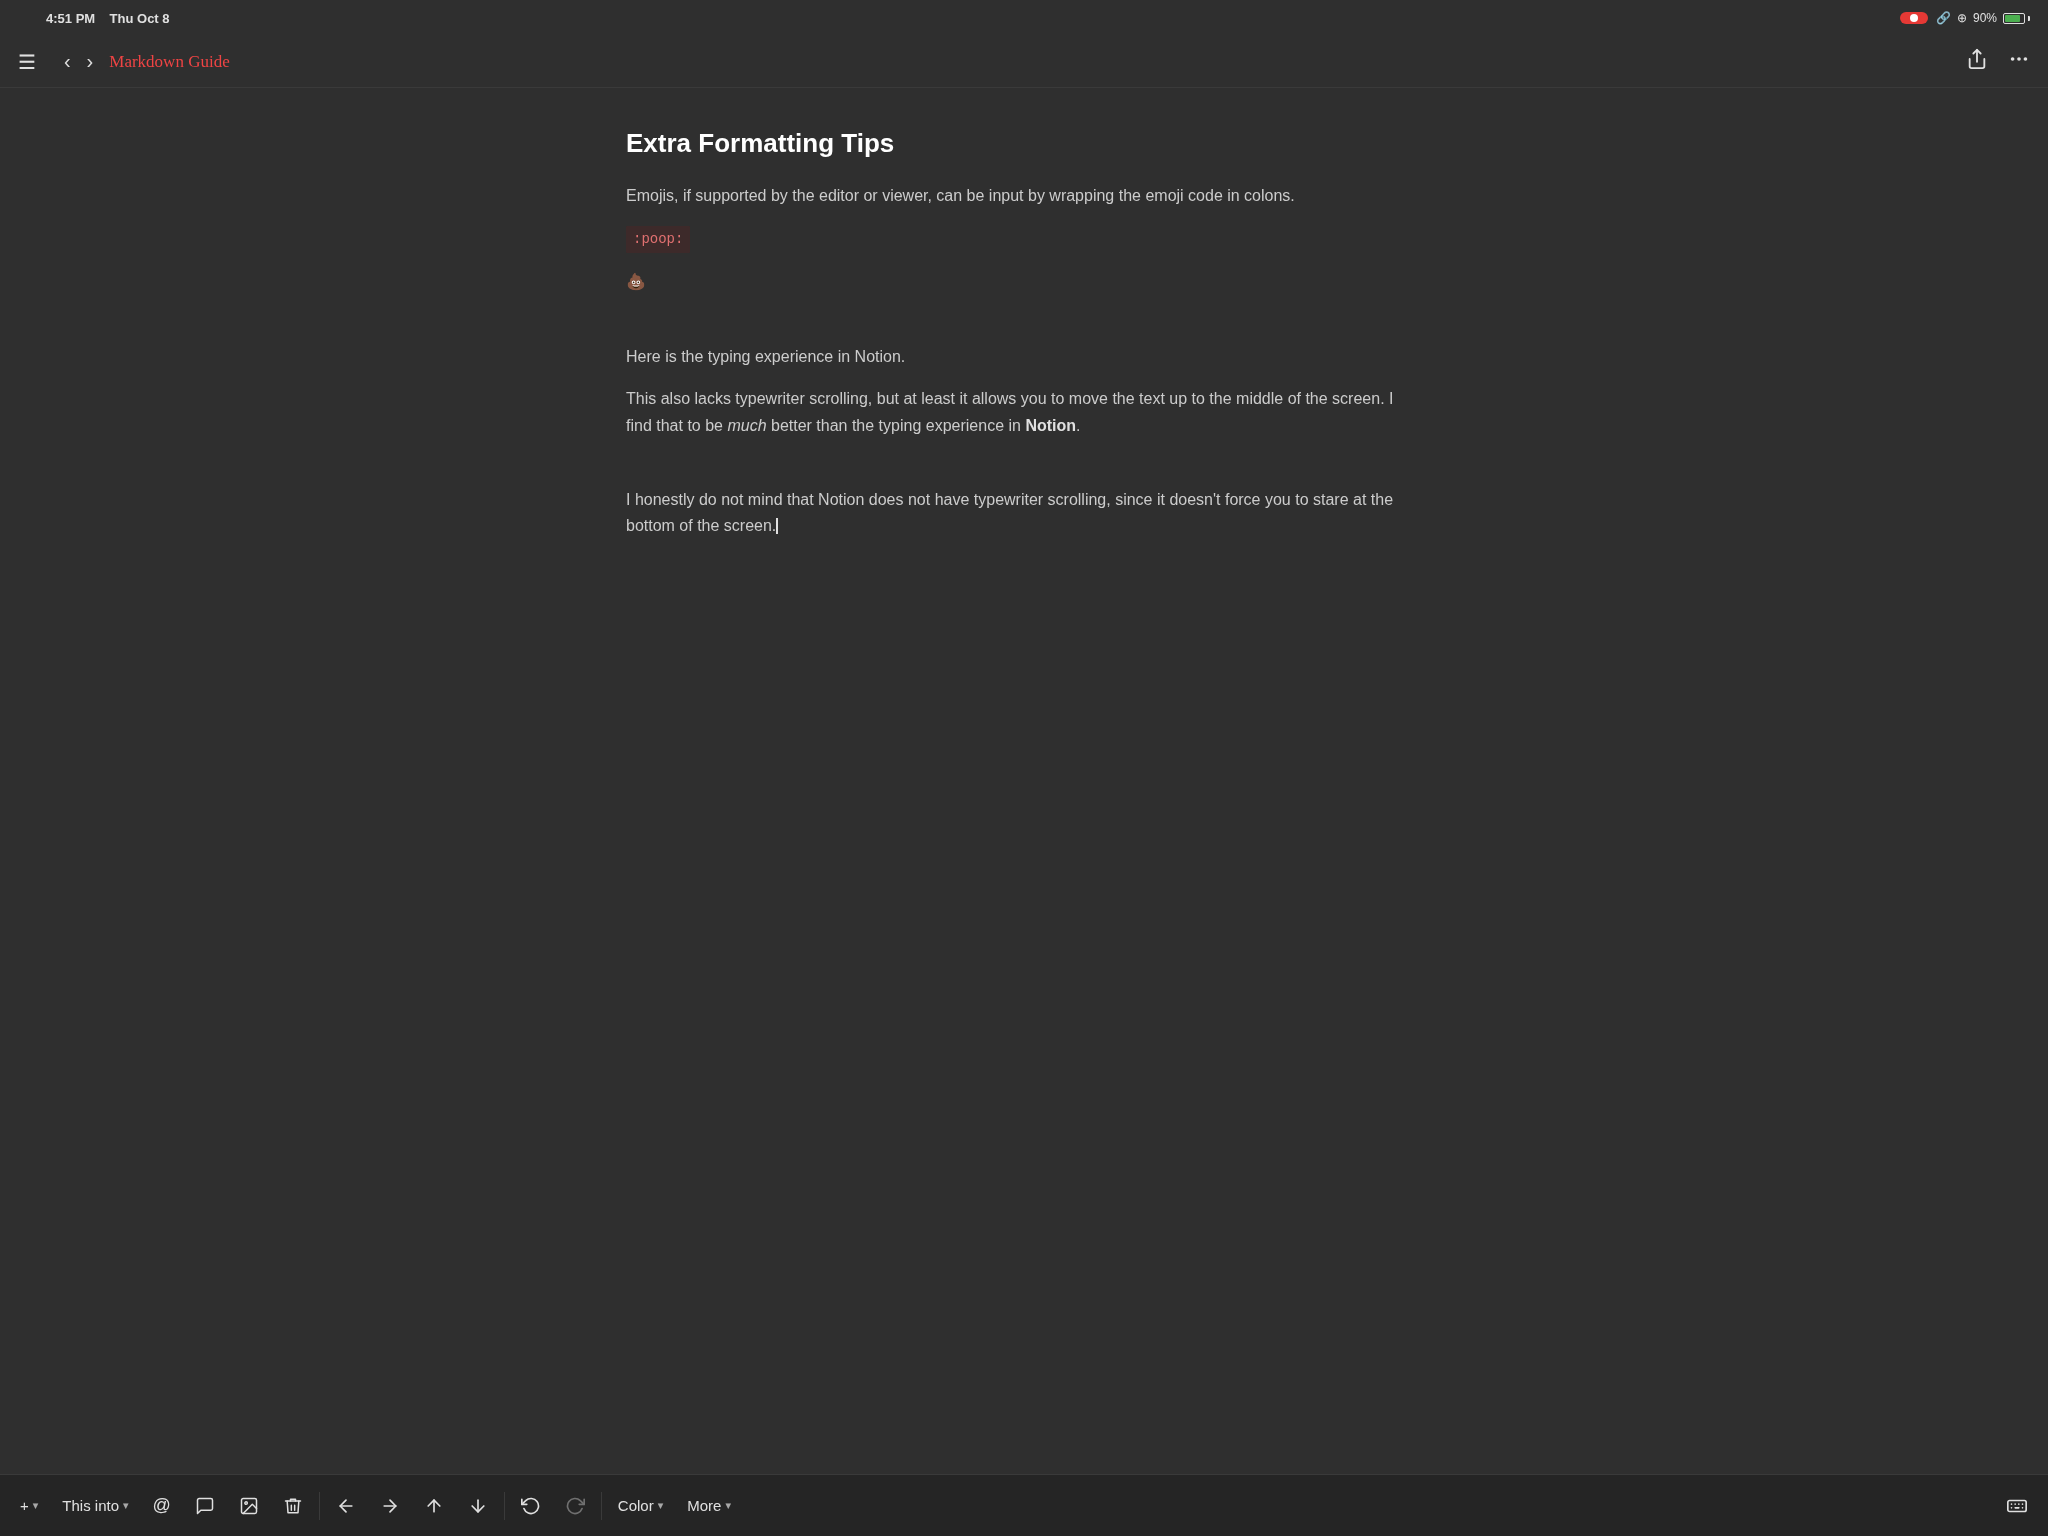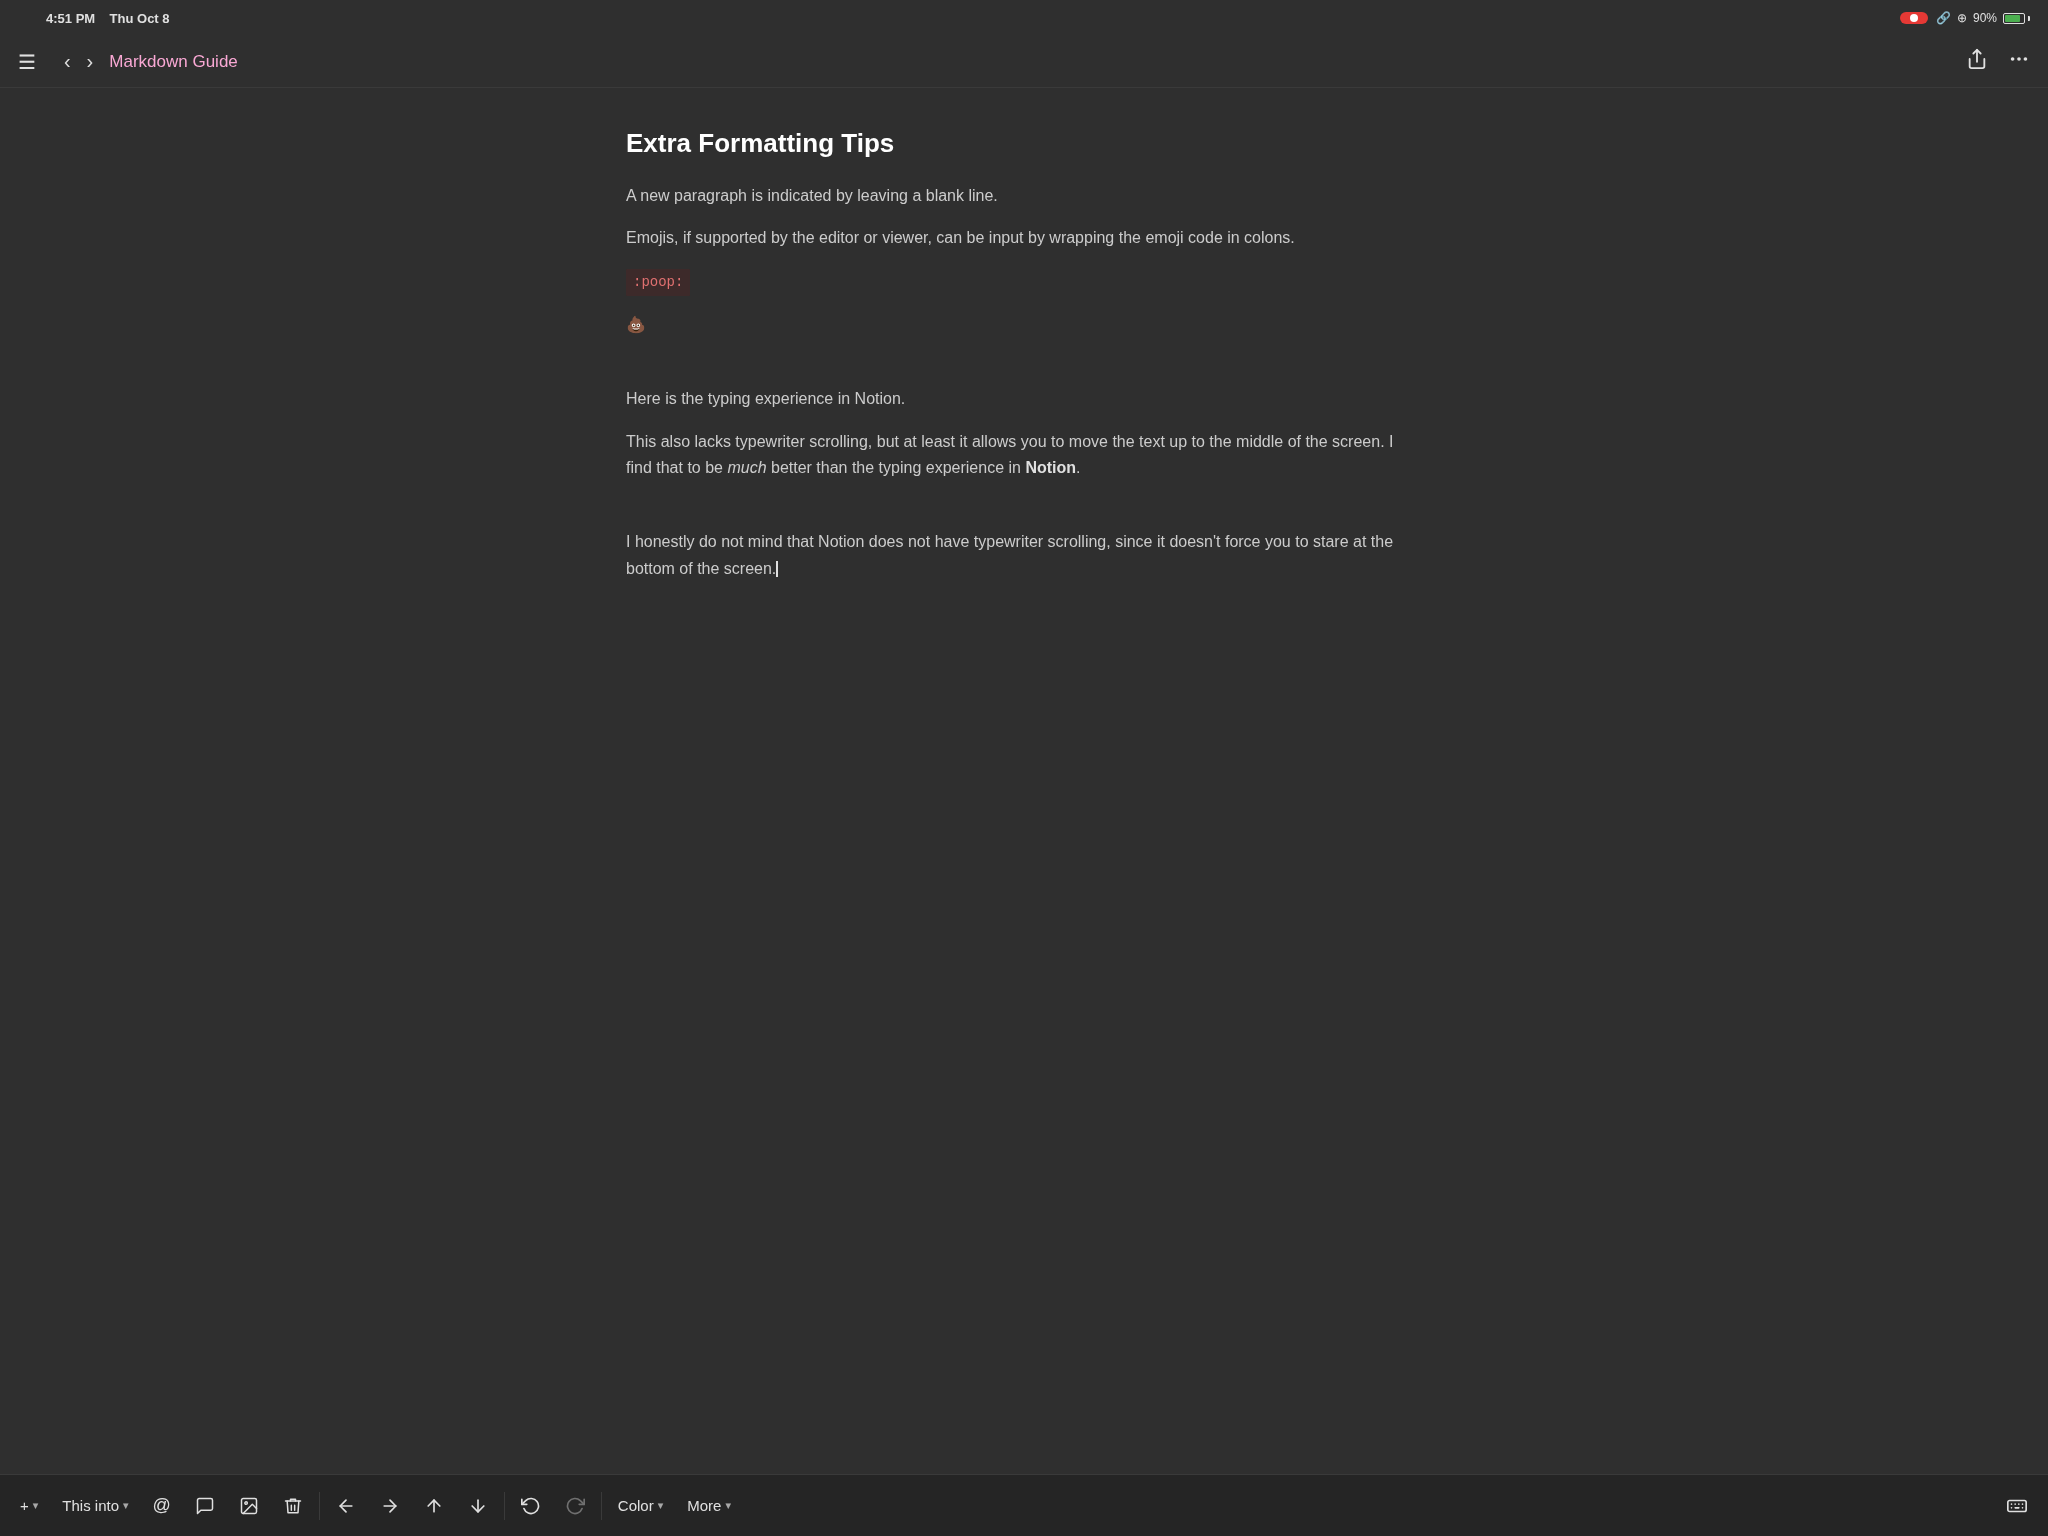--- a/index.html
+++ b/index.html
@@ -110,22 +110,23 @@
       color: #e0e0e0;
       background: none;
       border: none;
       cursor: pointer;
       padding: 4px 8px;
     }
     .nav-title {
       flex: 1;
       font-size: 17px;
       font-weight: 500;
-      color: #f9a8d4;
+      color: #ef4444;
       margin-left: 8px;
+      font-family: Liberation Serif, serif;
     }
     .nav-actions {
       display: flex;
       align-items: center;
       gap: 12px;
     }
     .nav-action-btn {
       font-size: 20px;
       color: #e0e0e0;
       background: none;
@@ -299,21 +300,20 @@
       </svg>
     </button>
   </div>
 </div>
 
 <div class="content-area">
   <div class="document-content">
 
     <h1 class="doc-title">Extra Formatting Tips</h1>
 
-    <p class="doc-paragraph">A new paragraph is indicated by leaving a blank line.</p>
 
     <p class="doc-paragraph">Emojis, if supported by the editor or viewer, can be input by wrapping the emoji code in colons.</p>
 
     <p class="doc-paragraph">
       <code class="code-inline">:poop:</code>
     </p>
 
 
     <p class="doc-paragraph">💩</p>
 

